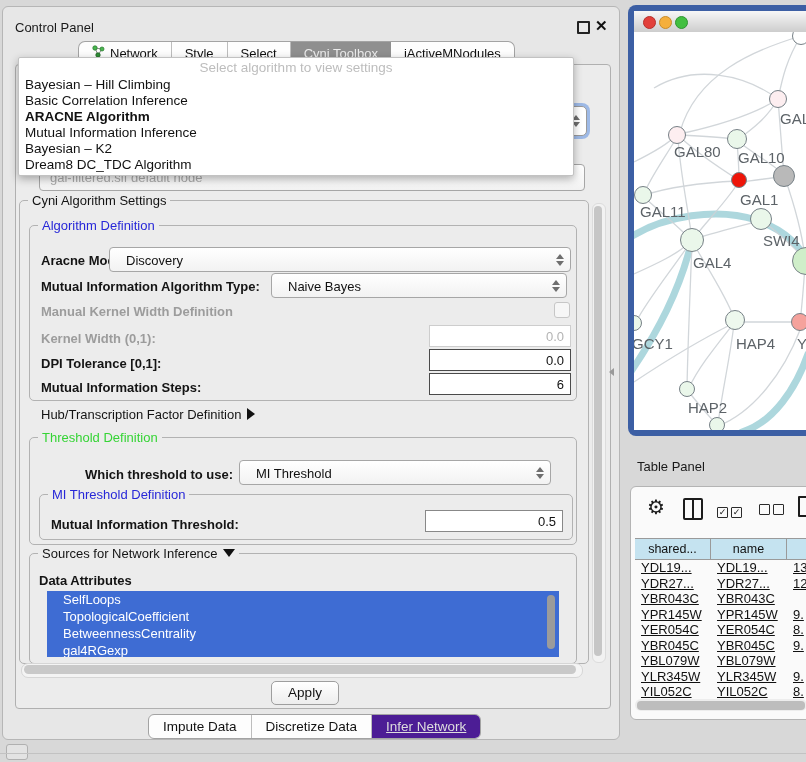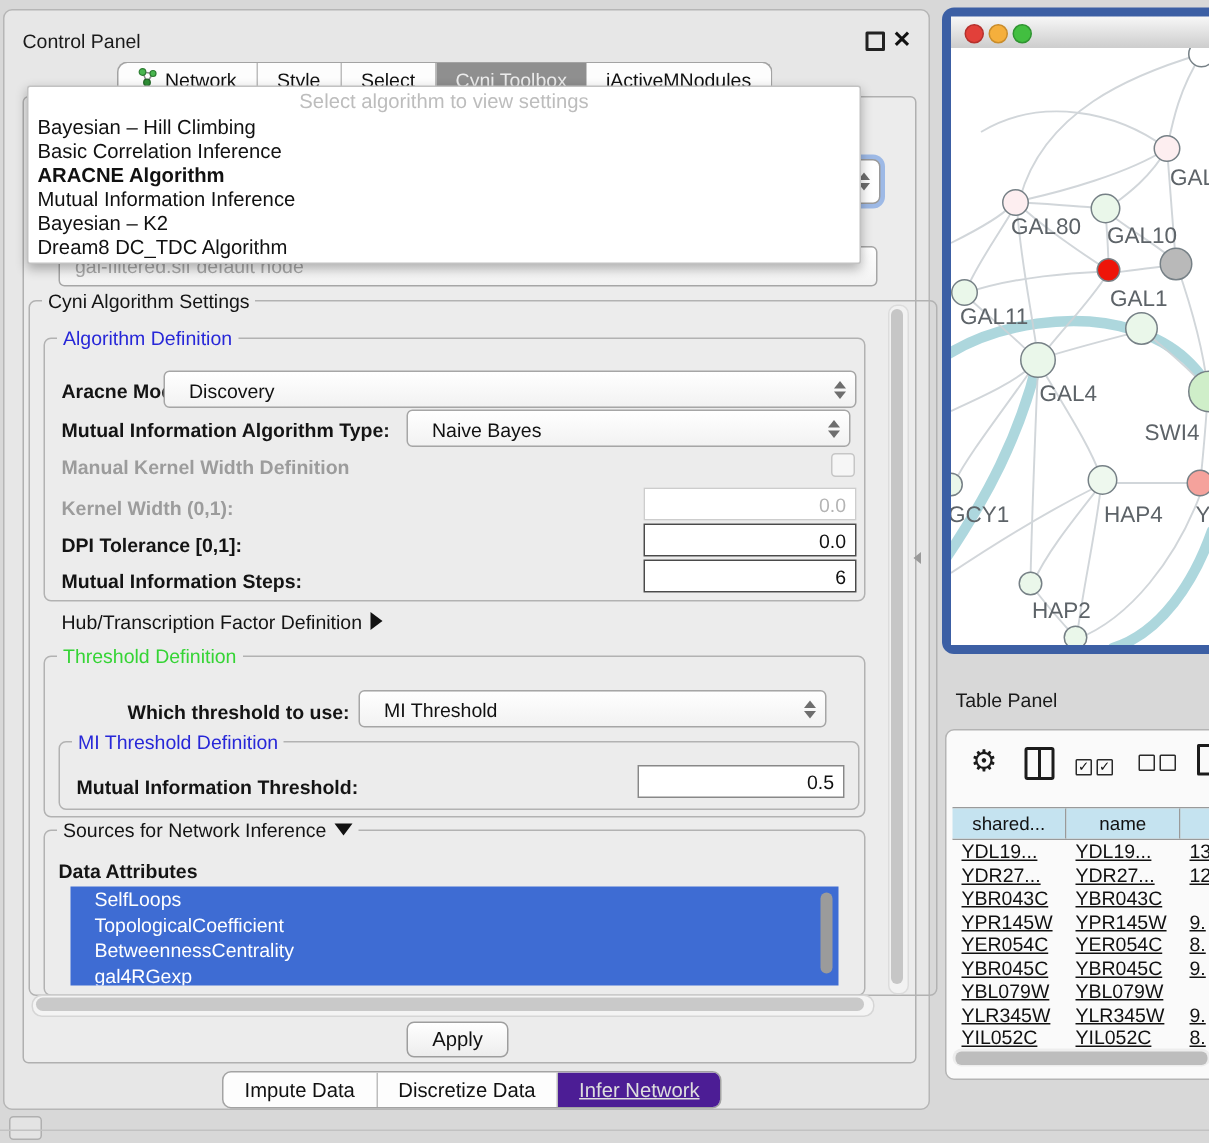--- a/index.html
+++ b/index.html
@@ -127,21 +127,21 @@
     <div class="abs panel"></div>
 
     <div class="abs combo-ghost1">
       <span class="stepper"></span>
     </div>
 
     <div class="abs combo combo-ghost2">
       <span>gal-filtered.sif default node</span>
     </div>
 
-    <div class="grp" style="left:16px;top:193px;width:568px;height:462px;padding-left:36px;">
+    <div class="grp" style="left:16px;top:193px;width:568px;height:462px;">
       <div class="grp-ttl" style="left:8px;color:#141414;">Cyni Algorithm Settings</div>
     </div>
 
     <div class="grp" style="left:26px;top:218px;width:546px;height:174px;">
       <div class="grp-ttl" style="left:8px;color:#2727d8;">Algorithm Definition</div>
     </div>
     <div class="lbl lbl-b" style="left:38px;top:246px;">Aracne Mode:</div>
     <div class="abs combo" style="left:106px;top:240px;width:462px;">
       <span style="padding-left:6px;">Discovery</span>
       <span class="stepper"></span>
@@ -273,21 +273,21 @@
         <div class="node" style="left: 34px; top: 94px; height: 18px; width: 18px; background: rgb(253, 238, 240);"></div>
         <div class="nlabel" style="left: 40px; top: 111px;">GAL80</div>
         <div class="node" style="left: 93px; top: 97px; height: 20px; width: 20px; background: rgb(234, 247, 234);"></div>
         <div class="nlabel" style="left: 104px; top: 117px;">GAL10</div>
         <div class="node" style="left: 97px; top: 140px; height: 16px; width: 16px; background: rgb(238, 21, 9);"></div>
         <div class="nlabel" style="left: 106px; top: 159px;">GAL1</div>
         <div class="node" style="left: 139px; top: 133px; height: 22px; width: 22px; background: rgb(185, 185, 185);"></div>
         <div class="node" style="left: 0px; top: 154px; height: 18px; width: 18px; background: rgb(234, 247, 234);"></div>
         <div class="nlabel" style="left: 6px; top: 171px;">GAL11</div>
         <div class="node" style="left: 116px; top: 176px; height: 22px; width: 22px; background: rgb(234, 247, 234);"></div>
-        <div class="nlabel" style="left: 129px; top: 200px; margin-top: 48px;">SWI4</div>
+        <div class="nlabel" style="left: 129px; top: 200px;">SWI4</div>
         <div class="node" style="left: 46px; top: 196px; height: 24px; width: 24px; background: rgb(234, 247, 234);"></div>
         <div class="nlabel" style="left: 59px; top: 222px;">GAL4</div>
         <div class="node" style="left: 158px; top: 215px; height: 28px; width: 28px; background: rgb(207, 238, 201);"></div>
         <div class="node" style="left: -8px; top: 283px; height: 16px; width: 16px; background: rgb(234, 247, 234);"></div>
         <div class="nlabel" style="left: -2px; top: 303px;">GCY1</div>
         <div class="node" style="left: 91px; top: 278px; height: 20px; width: 20px; background: rgb(238, 248, 238);"></div>
         <div class="nlabel" style="left: 102px; top: 303px;">HAP4</div>
         <div class="node" style="left: 157px; top: 281px; height: 18px; width: 18px; background: rgb(245, 162, 156);"></div>
         <div class="nlabel" style="left: 163px; top: 303px;">Y</div>
         <div class="node" style="left: 45px; top: 349px; height: 16px; width: 16px; background: rgb(234, 247, 234);"></div>

